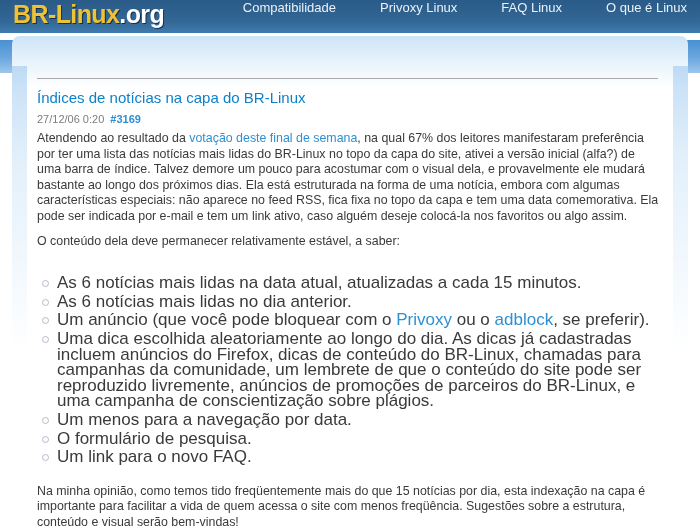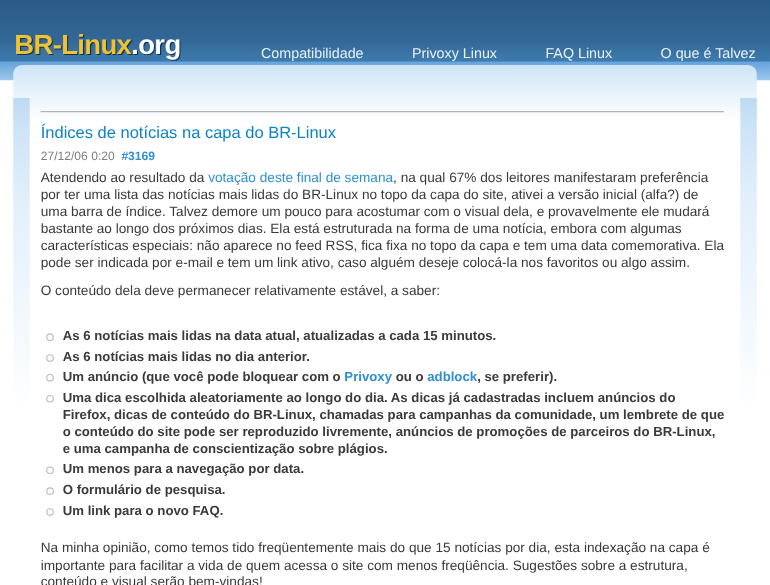--- a/index.html
+++ b/index.html
@@ -6,23 +6,23 @@
   html, body { margin: 0; padding: 0; }
   body {
     width: 700px; height: 532px; overflow: hidden;
     background: #ffffff;
     font-family: "Liberation Sans", sans-serif;
     position: relative;
   }
 
   
   .site-header {
-    height: 56px;
+    height: 33px;
     background: linear-gradient(180deg, #2a5a88 0%, #336795 65%, #3e7cae 100%);
-    display: flex; align-items: flex-end; justify-content: space-between;
+    display: flex; align-items: flex-start; justify-content: space-between;
     position: relative; z-index: 2;
   }
   .logo { margin-left: 13px; font-size: 25px; font-weight: bold; letter-spacing: -0.6px; cursor: pointer; }
   .logo-primary { color: #efc233; text-shadow: 1px 1px 0 rgba(12,38,64,0.85); }
   .logo-suffix  { color: #ffffff; text-shadow: 1px 1px 0 rgba(12,38,64,0.85); }
   .top-nav { display: flex; gap: 44px; margin-right: 13px; }
   .nav-link {
     color: #e9f2fa; font-size: 13px; text-decoration: none; cursor: pointer;
   }
 
@@ -66,21 +66,21 @@
     font-size: 12.4px; line-height: 15.6px; color: #3a3a3a;
     max-width: 628px; margin: 6px 0 0 0;
   }
   .content-note { margin-top: 9px; }
 
   .feature-list {
     list-style: none; margin: 26px 0 0 0; padding: 0 0 0 3px; max-width: 622px;
   }
   .feature-list li {
     position: relative; padding-left: 17px; margin-bottom: 3px;
-    font-size: 12px; line-height: 15.6px; color: #3a3a3a; font-weight: bold;
+    font-size: 17px; line-height: 15.6px; color: #3a3a3a;
   }
   .feature-list li::before {
     content: ""; position: absolute; left: 2px; top: 5px;
     width: 5px; height: 5px; border: 1px solid #b3bec8; border-radius: 50%;
     background: #fdfdfd;
   }
 
   .closing-paragraph { margin-top: 19px; }
 
   .inline-link { color: #2e8fd2; text-decoration: none; cursor: pointer; }
@@ -89,21 +89,21 @@
 <body>
 
 <header class="site-header">
   <div class="logo">
     <span class="logo-primary">BR-Linux</span><span class="logo-suffix">.org</span>
   </div>
   <nav class="top-nav">
     <a class="nav-link">Compatibilidade</a>
     <a class="nav-link">Privoxy Linux</a>
     <a class="nav-link">FAQ Linux</a>
-    <a class="nav-link">O que é Talvez</a>
+    <a class="nav-link">O que é Linux</a>
   </nav>
 </header>
 
 <div class="accent-band"></div>
 
 <main class="content-card">
   <article class="article">
     <div class="divider"></div>
 
     <h1 class="page-title">Índices de notícias na capa do BR-Linux</h1>

